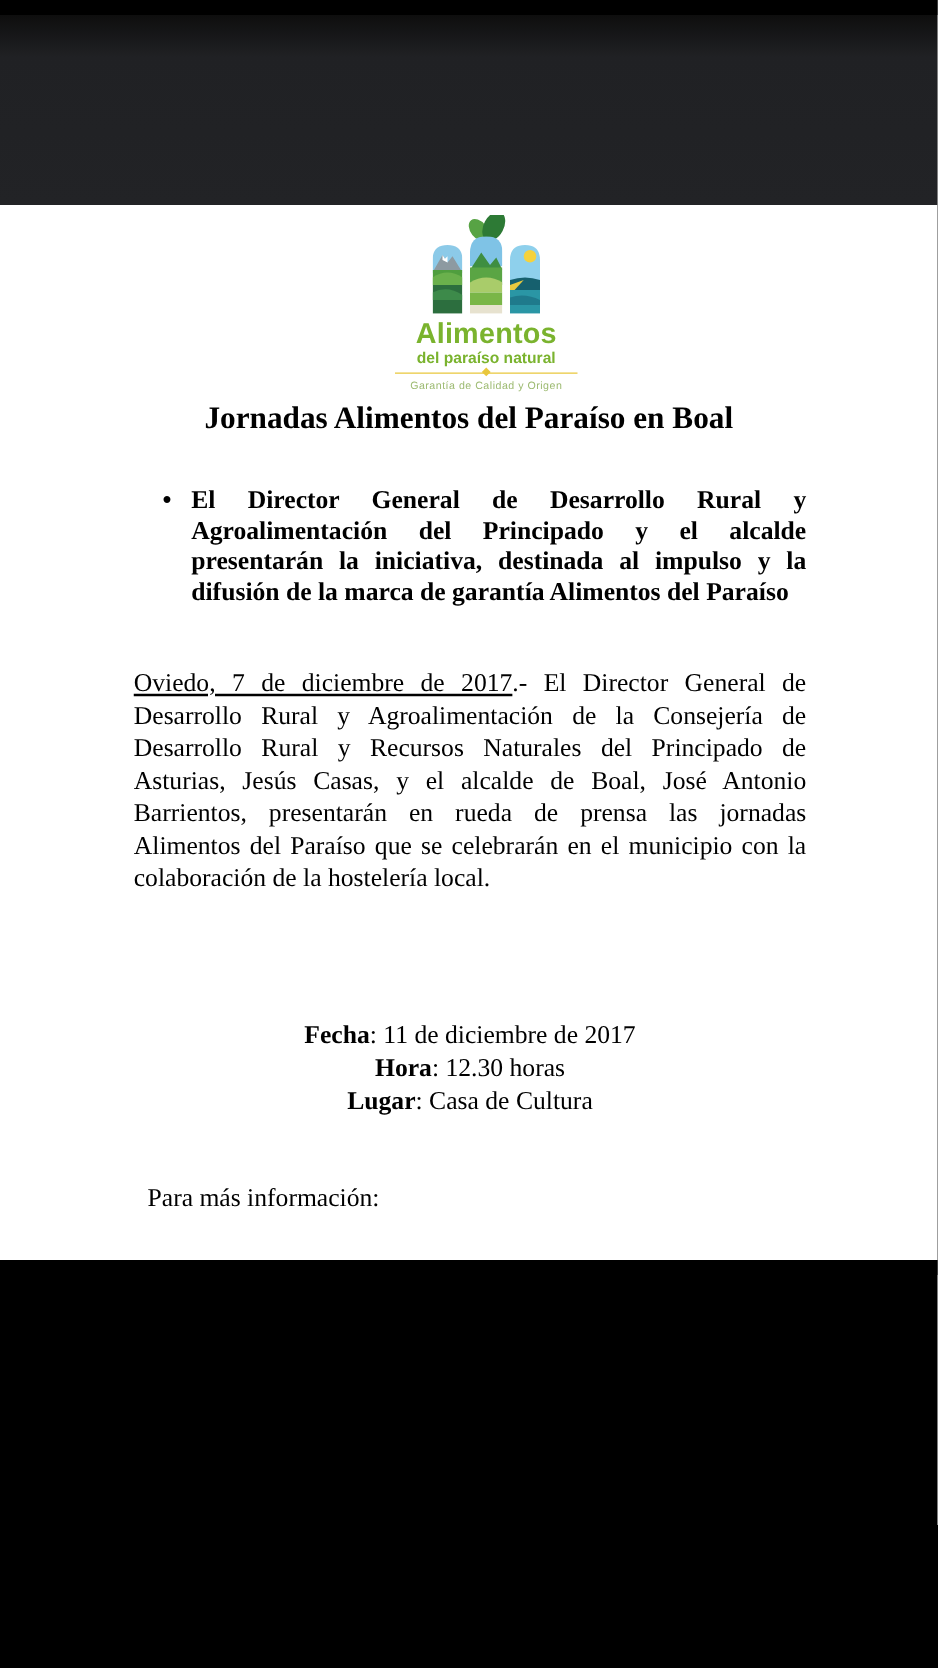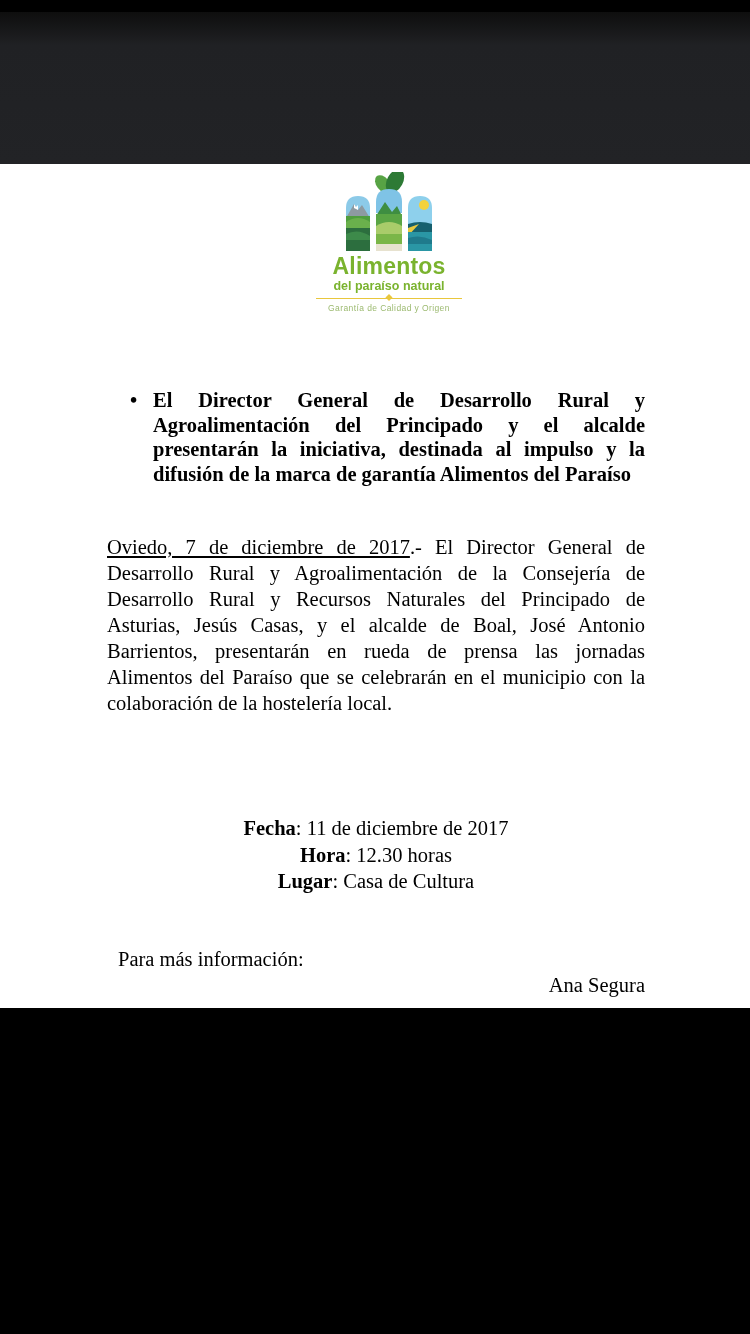--- a/index.html
+++ b/index.html
@@ -120,37 +120,37 @@
     </svg>
     <div class="brand-title">Alimentos</div>
     <div class="brand-sub">del paraíso natural</div>
     <div class="brand-divider">
       <span class="rule"></span>
         <span class="diamond"></span>
     </div>
     <div class="brand-tagline">Garantía de Calidad y Origen</div>
   </div>
 
+  <h1 class="doc-title">Jornadas Alimentos del Paraíso en Boal</h1>
 
   <div class="bullet-item">
     <span class="bullet-glyph">•</span>
     <p class="bullet-text">El Director General de Desarrollo Rural y Agroalimentación del Principado y el alcalde presentarán la iniciativa, destinada al impulso y la difusión de la marca de garantía Alimentos del Paraíso</p>
   </div>
 
   <p class="para para-1"><span class="dateline">Oviedo, 7 de diciembre de 2017</span><span>.- El Director General de Desarrollo Rural y Agroalimentación de la Consejería de Desarrollo Rural y Recursos Naturales del Principado de Asturias, Jesús Casas, y el alcalde de Boal, José Antonio Barrientos, presentarán en rueda de prensa las jornadas Alimentos del Paraíso que se celebrarán en el municipio con la colaboración de la hostelería local.</span></p>
 
 
   <div class="details">
     <div class="detail-row"><span class="detail-label">Fecha</span><span>: 11 de diciembre de 2017</span></div>
     <div class="detail-row"><span class="detail-label">Hora</span><span>: 12.30 horas</span></div>
     <div class="detail-row"><span class="detail-label">Lugar</span><span>: Casa de Cultura</span></div>
   </div>
 
   <p class="more-info">Para más información:</p>
-  <p class="contact-name">Ana Segura</p>
   <a class="link-artifact">!</a>
 
   <div class="footer-brand">
     <svg width="28" height="28" viewBox="0 0 28 28">
       <circle cx="14" cy="14" r="13" fill="#111111"></circle>
       <circle cx="14" cy="14" r="8.2" fill="#ffffff"></circle>
       <circle cx="14.5" cy="13.5" r="4.6" fill="#c8352b"></circle>
     </svg>
     <div class="footer-brand-name">Idearedonda</div>
   </div>

